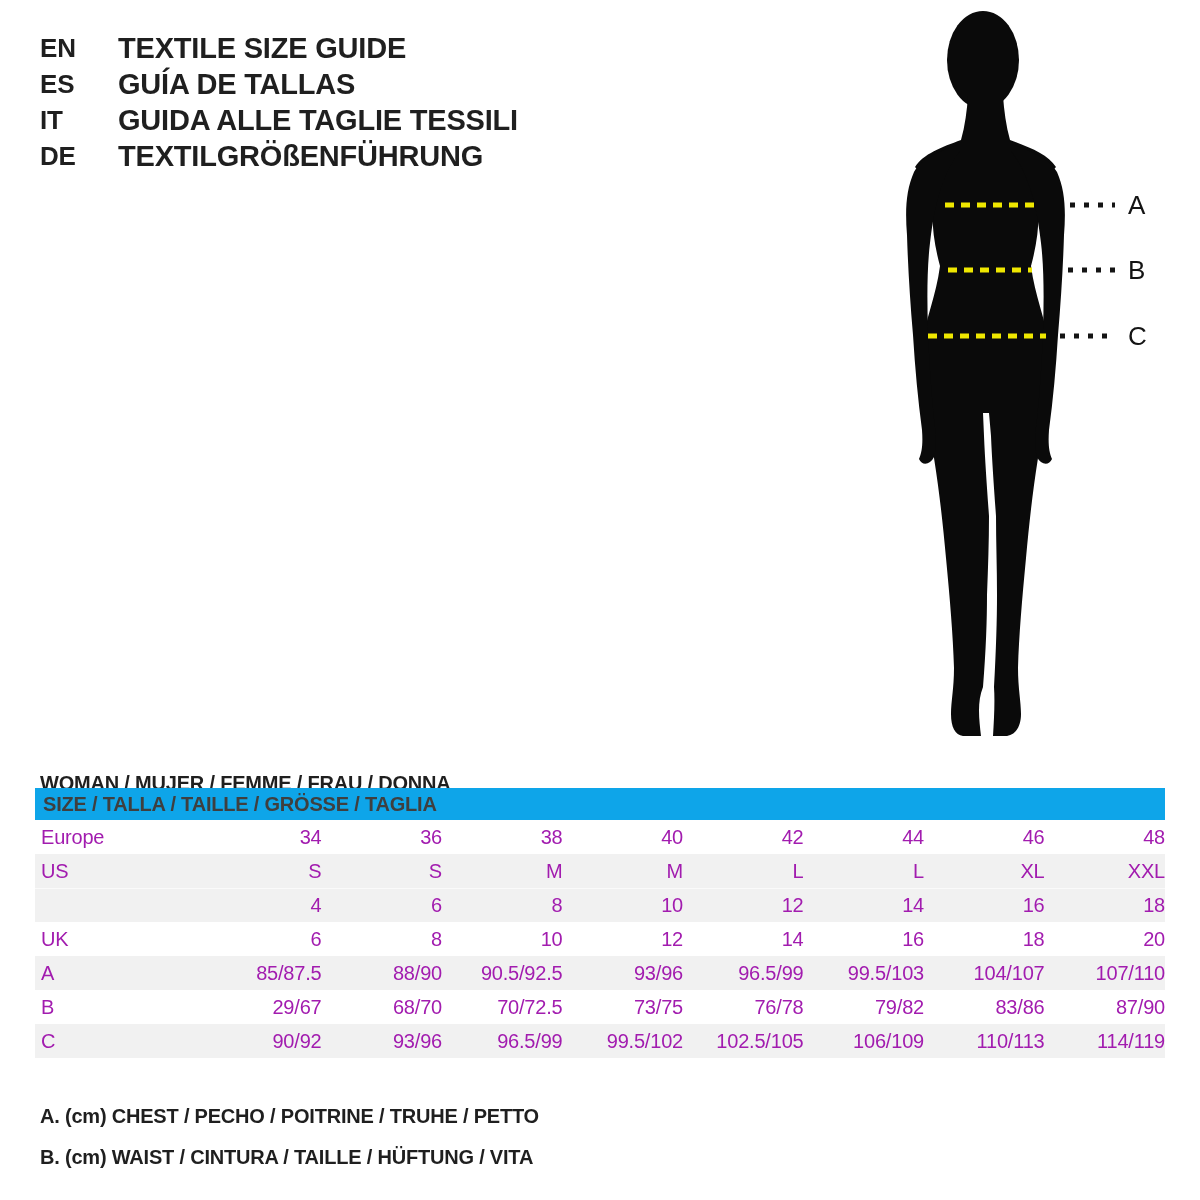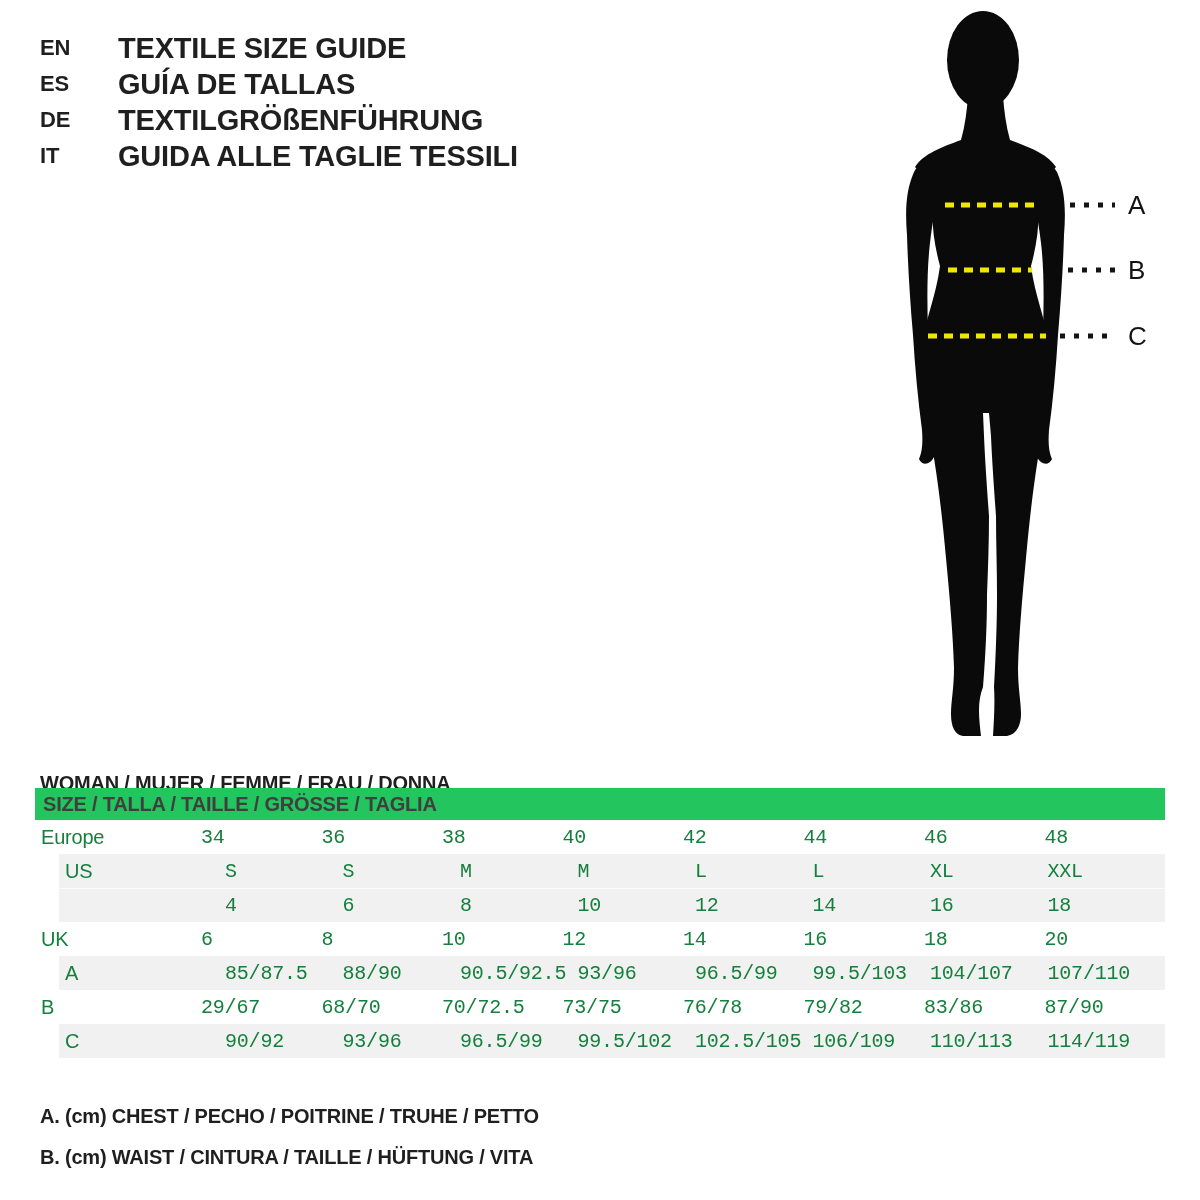--- a/index.html
+++ b/index.html
@@ -3,63 +3,63 @@
 <meta charset="utf-8">
 <style>
   html,body{margin:0;padding:0;}
   body{
     width:1200px;height:1200px;position:relative;background:#ffffff;
     font-family:"Liberation Sans", sans-serif;color:#1f1f1f;overflow:hidden;
   }
   
   .langs{position:absolute;left:40px;top:30px;}
   .lang-row{display:flex;height:36px;align-items:center;}
-  .lang-code{width:78px;font-size:22px;font-weight:700;letter-spacing:-0.2px;}
+  .lang-code{width:78px;font-size:26px;font-weight:700;letter-spacing:-0.2px;}
   .lang-label{font-size:29px;font-weight:700;letter-spacing:-0.2px;white-space:nowrap;}
   
   .figure-wrap{position:absolute;left:850px;top:0;width:350px;height:745px;}
   .figure-wrap svg{display:block;width:350px;height:745px;}
   .marker-letter{font-family:"Liberation Sans",sans-serif;font-size:26px;fill:#141414;}
   
   .woman-title{position:absolute;left:40px;top:772px;font-size:20px;font-weight:700;letter-spacing:-0.2px;}
   
   .size-table{position:absolute;left:35px;top:788px;width:1130px;letter-spacing:-0.2px;}
   .size-table .bar{
-    height:32px;background:#22c55e;display:flex;align-items:center;
+    height:32px;background:#0ea5e9;display:flex;align-items:center;
     padding-left:8px;box-sizing:border-box;
     font-size:20px;font-weight:700;color:#3f3f3f;
   }
-  .trow{display:flex;height:34px;align-items:center;font-size:20px;color:#15803d;}
-  .trow.shade{background:#f1f1f1;margin-left:24px;}
+  .trow{display:flex;height:34px;align-items:center;font-size:20px;color:#a21caf;}
+  .trow.shade{background:#f1f1f1;}
   .trow.sub-divider{border-top:1px solid #fafafa;height:33px;}
   .trow .lbl{width:166px;padding-left:6px;box-sizing:border-box;}
-  .trow .cell{flex:1;text-align:left;font-family:Liberation Mono, monospace;}
+  .trow .cell{flex:1;text-align:right;}
   
   .legend{position:absolute;left:40px;top:1092px;}
   .legend-line{font-size:20px;font-weight:700;line-height:32.5px;letter-spacing:-0.2px;white-space:nowrap;margin-top:8px;}
 </style>
 </head>
 <body>
 
 <div class="langs">
   <div class="lang-row">
     <span class="lang-code">EN</span>
     <span class="lang-label">TEXTILE SIZE GUIDE</span>
   </div>
   <div class="lang-row">
     <span class="lang-code">ES</span>
     <span class="lang-label">GUÍA DE TALLAS</span>
   </div>
   <div class="lang-row">
+    <span class="lang-code">IT</span>
+    <span class="lang-label">GUIDA ALLE TAGLIE TESSILI</span>
+  </div>
+  <div class="lang-row">
     <span class="lang-code">DE</span>
     <span class="lang-label">TEXTILGRÖßENFÜHRUNG</span>
-  </div>
-  <div class="lang-row">
-    <span class="lang-code">IT</span>
-    <span class="lang-label">GUIDA ALLE TAGLIE TESSILI</span>
   </div>
 </div>
 
 <div class="figure-wrap">
   <svg viewBox="0 0 350 745" xmlns="http://www.w3.org/2000/svg">
     <g fill="#0a0a0a">
       <ellipse cx="133" cy="60" rx="36" ry="49"></ellipse>
       <path d="M 118,96
         C 117,110 115,126 111,140
         C 92,147 73,154 65,167

